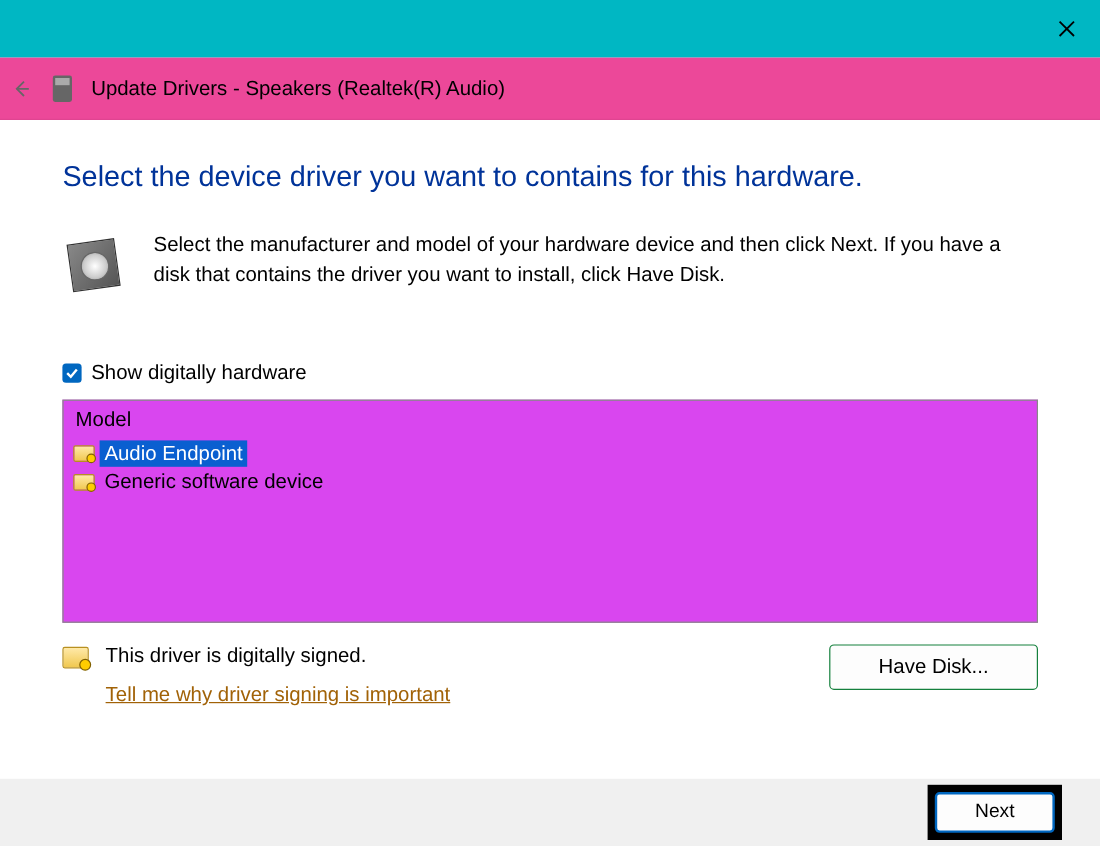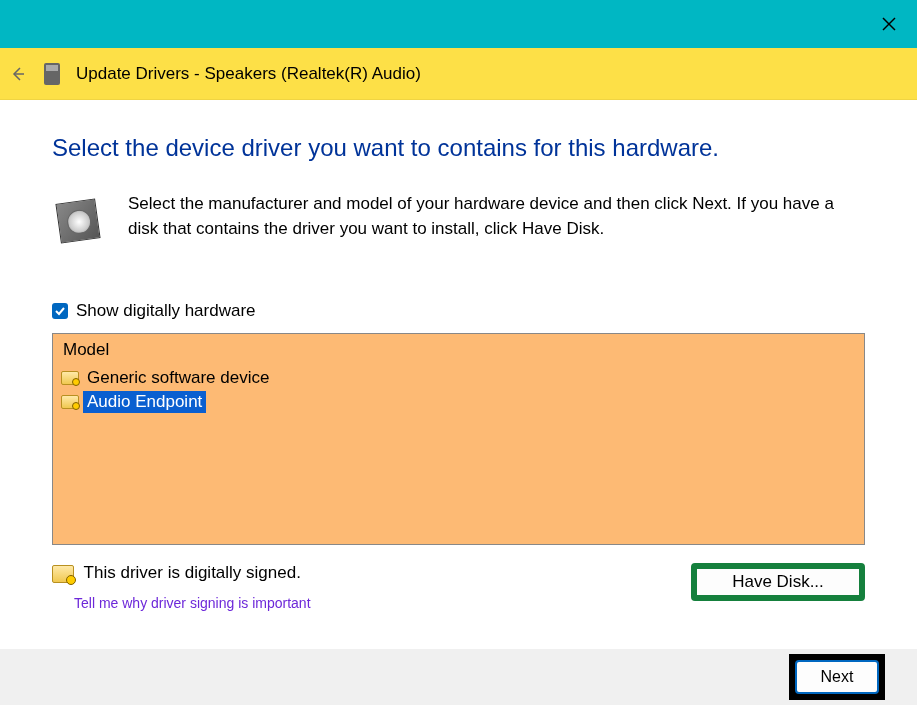--- a/index.html
+++ b/index.html
@@ -23,21 +23,21 @@
     .close-x {
       width: 28px;
       height: 28px;
       display: flex;
       align-items: center;
       justify-content: center;
       cursor: pointer;
     }
     .subheader {
       height: 52px;
-      background: #fde047;
+      background: #ec4899;
       display: flex;
       align-items: center;
       padding: 0 8px;
       gap: 16px;
       border-bottom: 1px solid rgba(0,0,0,0.05);
     }
     .back-arrow {
       width: 20px;
       height: 20px;
       display: flex;
@@ -128,22 +128,22 @@
       justify-content: center;
       cursor: pointer;
     }
     .checkbox svg { width: 12px; height: 12px; }
     .checkbox-label {
       font-size: 17px;
       color: #000;
     }
     .listbox {
       border: 1px solid #888;
-      height: 212px;
-      background: #fdba74;
+      height: 186px;
+      background: #d946ef;
       padding: 4px 8px;
     }
     .list-header {
       font-size: 17px;
       color: #000;
       padding: 2px 2px 6px 2px;
     }
     .list-item {
       display: flex;
       align-items: center;
@@ -179,22 +179,22 @@
       color: #fff;
     }
     .signing-row {
       display: flex;
       align-items: flex-start;
       margin-top: 18px;
       gap: 20px;
     }
     .signing-left {
       display: flex;
+      gap: 14px;
       flex: 1;
-      text-align: center;
     }
     .cert-icon {
       width: 22px;
       height: 18px;
       background: linear-gradient(#ffe9a8, #f0c850);
       border: 1px solid #b89020;
       border-radius: 2px;
       margin-top: 2px;
       flex-shrink: 0;
       position: relative;
@@ -207,30 +207,31 @@
       border: 1px solid #806000;
       border-radius: 50%;
       right: -3px;
       bottom: -3px;
     }
     .signing-text {
       font-size: 17px;
       color: #000;
     }
     .signing-link {
-      color: #6d28d9;
+      color: #a16207;
+      text-decoration: underline;
       cursor: pointer;
       margin-top: 12px;
       display: inline-block;
-      font-size: 14px;
+      font-size: 17px;
     }
     .have-disk-btn {
       width: 174px;
       height: 38px;
-      border: 6px solid #15803d;
+      border: 1px solid #15803d;
       background: #fdfdfd;
       border-radius: 4px;
       font-size: 17px;
       cursor: pointer;
       display: flex;
       align-items: center;
       justify-content: center;
     }
     .footer {
       position: absolute;
@@ -243,21 +244,21 @@
       align-items: center;
       justify-content: flex-end;
       padding-right: 32px;
       gap: 24px;
     }
     .next-wrap {
       padding: 6px;
       background: #000;
     }
     .btn {
-      width: 84px;
+      width: 100px;
       height: 34px;
       border: 1px solid #ccc;
       background: #fdfdfd;
       border-radius: 4px;
       font-size: 16px;
       cursor: pointer;
       display: flex;
       align-items: center;
       justify-content: center;
     }
@@ -304,27 +305,27 @@
     <div class="checkbox">
       <svg viewBox="0 0 12 12">
           <path d="M2 6 L5 9 L10 3" stroke="#fff" stroke-width="2" fill="none"></path>
         </svg>
     </div>
     <span class="checkbox-label">Show digitally hardware</span>
   </div>
 
   <div class="listbox">
     <div class="list-header">Model</div>
+    <div class="list-item selected">
+      <div class="driver-icon"></div>
+      <span class="list-item-label">Audio Endpoint</span>
+    </div>
     <div class="list-item">
       <div class="driver-icon"></div>
       <span class="list-item-label">Generic software device</span>
-    </div>
-    <div class="list-item selected">
-      <div class="driver-icon"></div>
-      <span class="list-item-label">Audio Endpoint</span>
     </div>
   </div>
 
   <div class="signing-row">
     <div class="signing-left">
       <div class="cert-icon"></div>
       <div>
         <div class="signing-text">This driver is digitally signed.</div>
         <a class="signing-link">Tell me why driver signing is important</a>
       </div>

